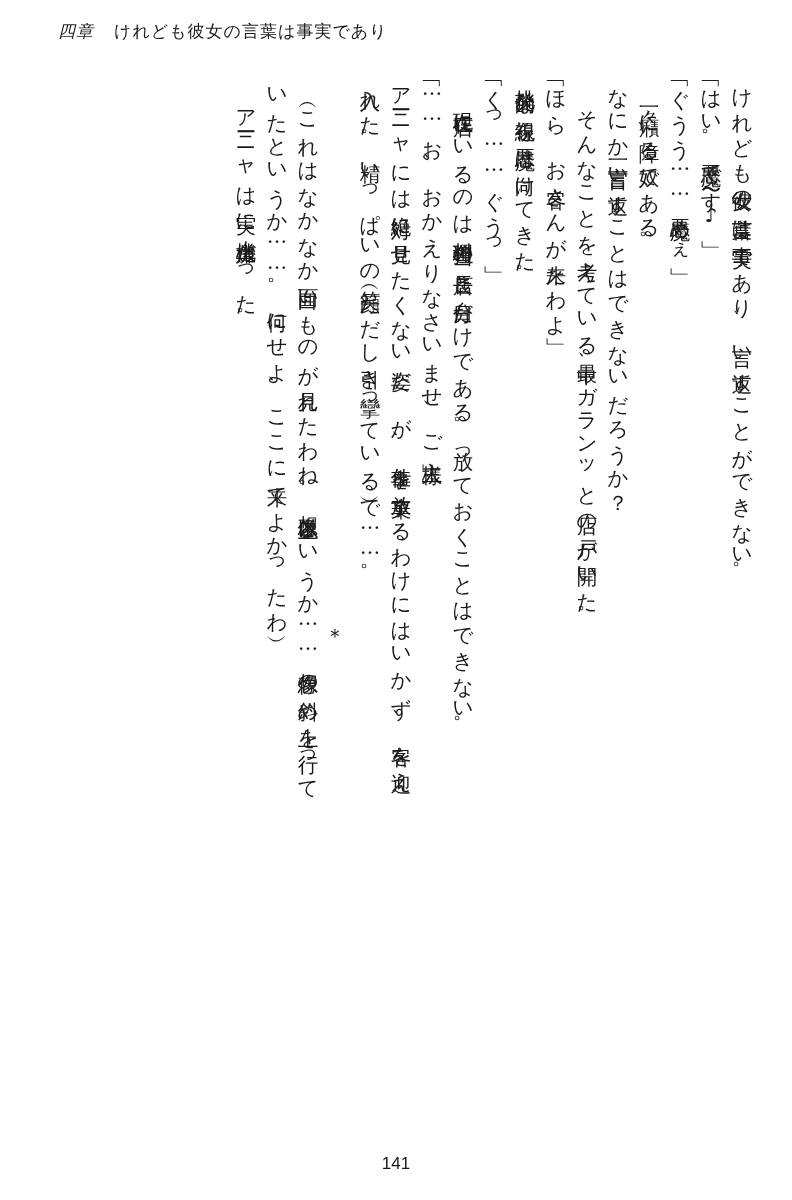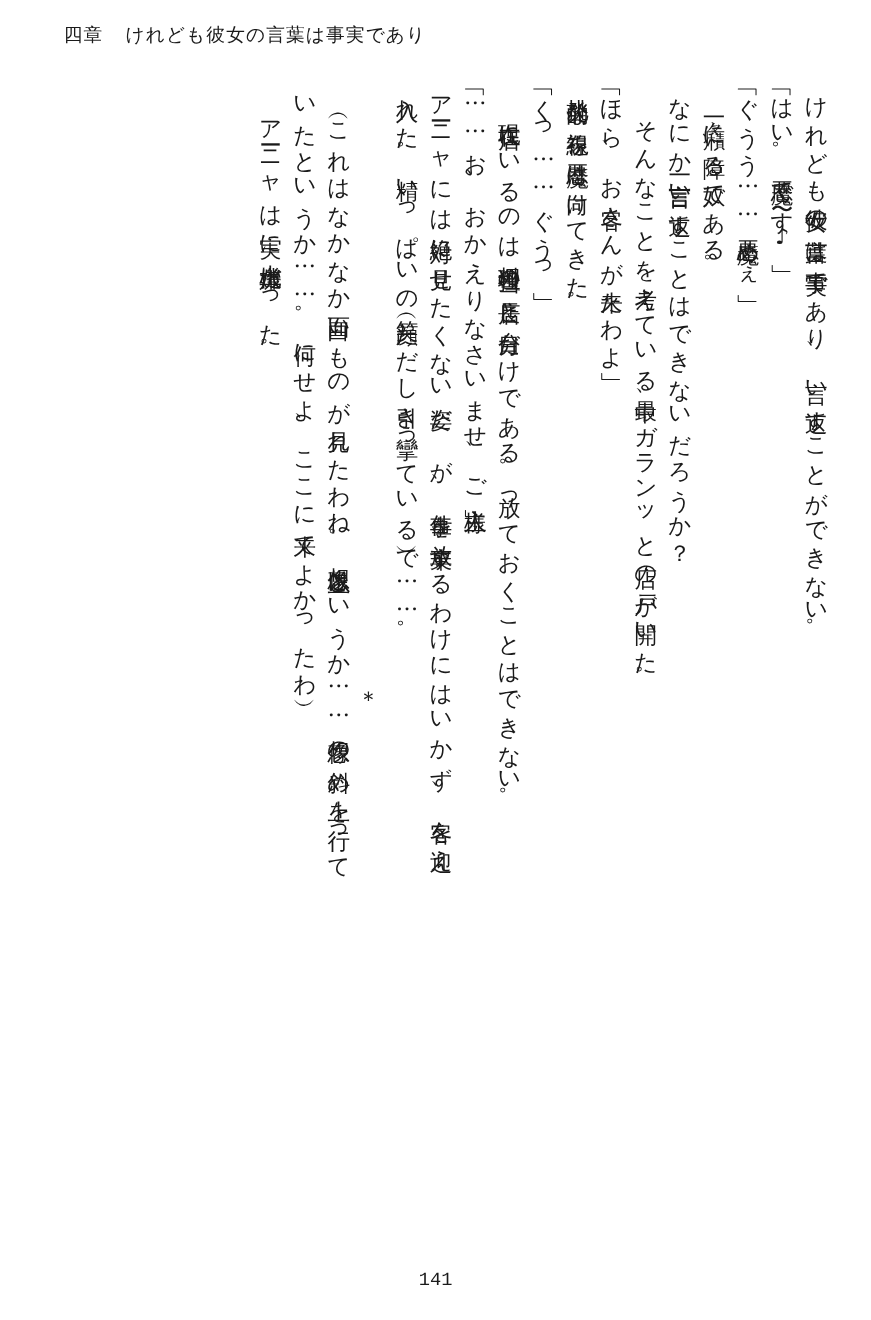--- a/index.html
+++ b/index.html
@@ -30,20 +30,21 @@
     position: absolute;
     top: 20px;
     left: 58px;
     font-size: 17px;
     letter-spacing: 1px;
     white-space: nowrap;
     font-family: "DejaVu Serif", "Liberation Serif", serif;
   }
   .running-header .chap-num {
     margin-right: 20px;
+    font-style: italic;
   }
 
   
   .body-area {
     position: absolute;
     top: 74px;
     left: 40px;
     width: 712px;
     height: 1050px;
     display: flex;
@@ -81,21 +82,21 @@
     font-family: "DejaVu Serif", "Liberation Serif", serif;
   }
 
   .folio {
     position: absolute;
     bottom: 26px;
     left: 0;
     width: 792px;
     text-align: center;
     font-size: 17px;
-    font-family: Liberation Mono, monospace;
+    font-family: Liberation Sans, sans-serif;
   }
 </style>
 </head>
 <body>
 
 <div class="page">
 
   <div class="running-header">
     <span class="chap-num">四章</span><span>けれども彼女の言葉は事実であり</span>
   </div>

